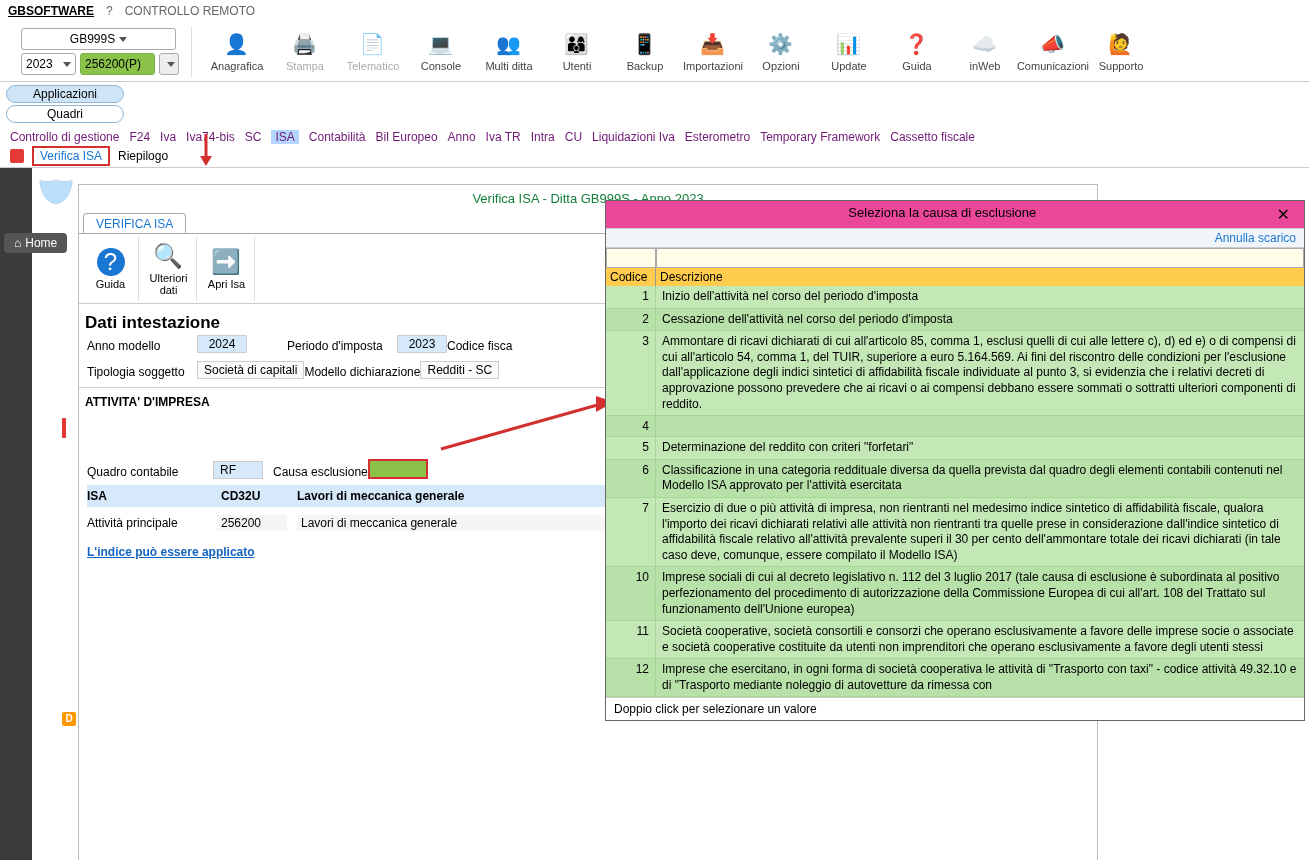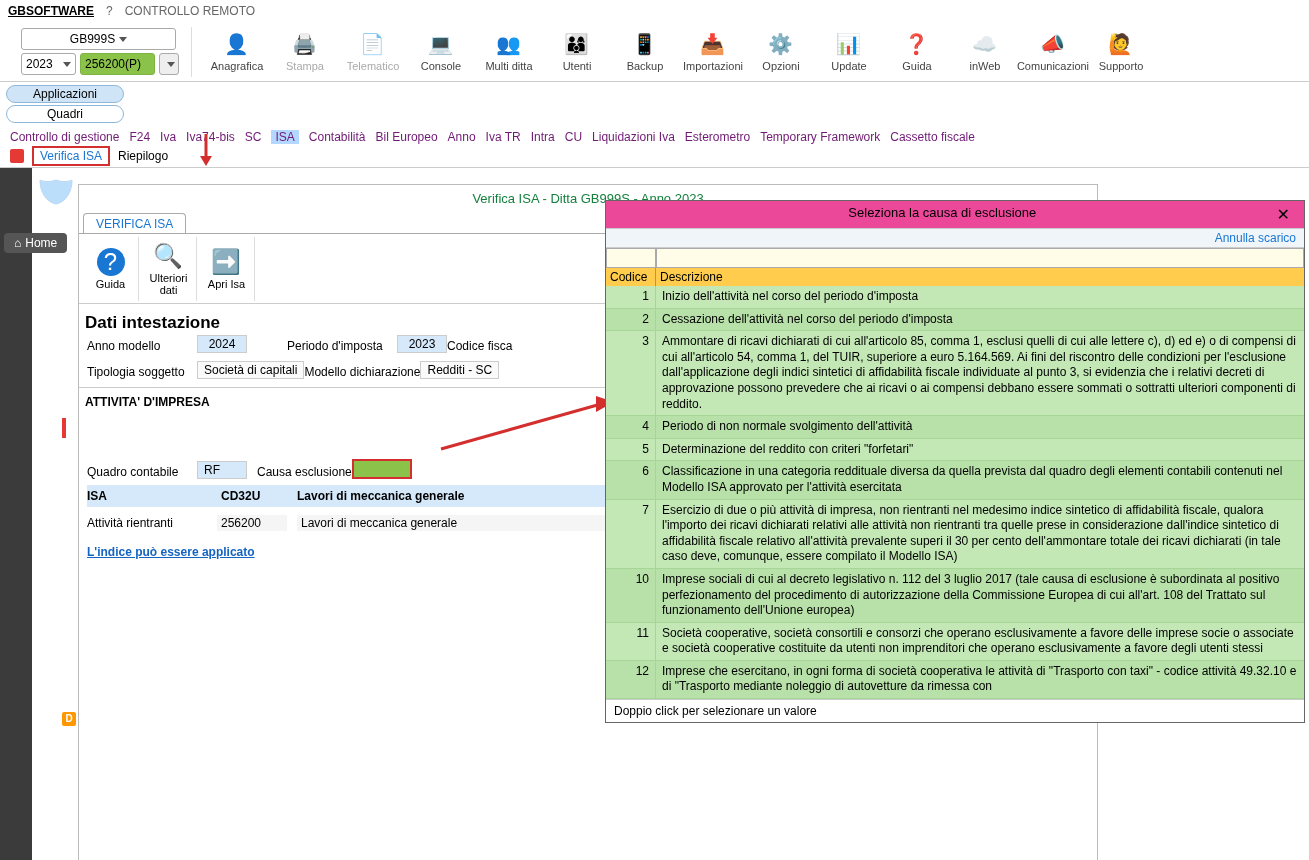--- a/index.html
+++ b/index.html
@@ -271,33 +271,33 @@
       <span class="fval wide">Società di capitali</span>
       <label style="min-width:auto;">Modello dichiarazione</label>
       <span class="fval">Redditi - SC</span>
     </div>
 
     <div style="position:absolute;top:202px;left:0;width:100%;height:1px;background:#ccc;"></div>
     <div class="activity-hdr" style="top:210px;">ATTIVITA' D'IMPRESA</div>
 
     <div class="form-row" style="top:274px;">
       <label>Quadro contabile</label>
-      <span class="fval blue small" style="text-align:left;">RF</span>
+      <span class="fval blue small" style="text-align:left;margin-left:16px;">RF</span>
       <label style="min-width:auto;margin-left:10px;">Causa esclusione</label>
       <span class="fval green-empty"></span>
     </div>
 
     <div class="isa-row highlight" style="top:300px;">
       <span class="c1">ISA</span>
       <span class="c2">CD32U</span>
       <span style="flex:1;font-weight:700;">Lavori di meccanica generale</span>
     </div>
 
     <div class="isa-row" style="top:330px;">
-      <span class="c1" style="font-weight:400;">Attività rientranti</span>
+      <span class="c1" style="font-weight:400;">Attività principale</span>
       <span class="c2" style="background:#f5f5f5;font-weight:400;">256200</span>
       <span class="c3">Lavori di meccanica generale</span>
     </div>
 
     <a class="applica-link" style="top:360px;" href="#">L'indice può essere applicato</a>
   </div>
 
   <div class="page-num">16</div>
   <div class="blue-footer"></div>
 </div>
@@ -330,21 +330,20 @@
         <div class="r1">2</div>
         <div class="r2">Cessazione dell'attività nel corso del periodo d'imposta</div>
       </div>
       <div class="mrow">
         <div class="r1">3</div>
         <div class="r2">Ammontare di ricavi dichiarati di cui all'articolo 85, comma 1, esclusi quelli di cui alle lettere c), d) ed e) o di compensi di cui all'articolo 54, comma 1, del TUIR, superiore a euro 5.164.569.
 Ai fini del riscontro delle condizioni per l'esclusione dall'applicazione degli indici sintetici di affidabilità fiscale individuate al punto 3, si evidenzia che i relativi decreti di approvazione possono prevedere che ai ricavi o ai compensi debbano essere sommati o sottratti ulteriori componenti di reddito.</div>
       </div>
       <div class="mrow">
         <div class="r1">4</div>
-        <div class="r2">Periodo di non normale svolgimento dell'attività</div>
       </div>
       <div class="mrow">
         <div class="r1">5</div>
         <div class="r2">Determinazione del reddito con criteri "forfetari"</div>
       </div>
       <div class="mrow">
         <div class="r1">6</div>
         <div class="r2">Classificazione in una categoria reddituale diversa da quella prevista dal quadro degli elementi contabili contenuti nel Modello ISA approvato per l'attività esercitata</div>
       </div>
       <div class="mrow">

